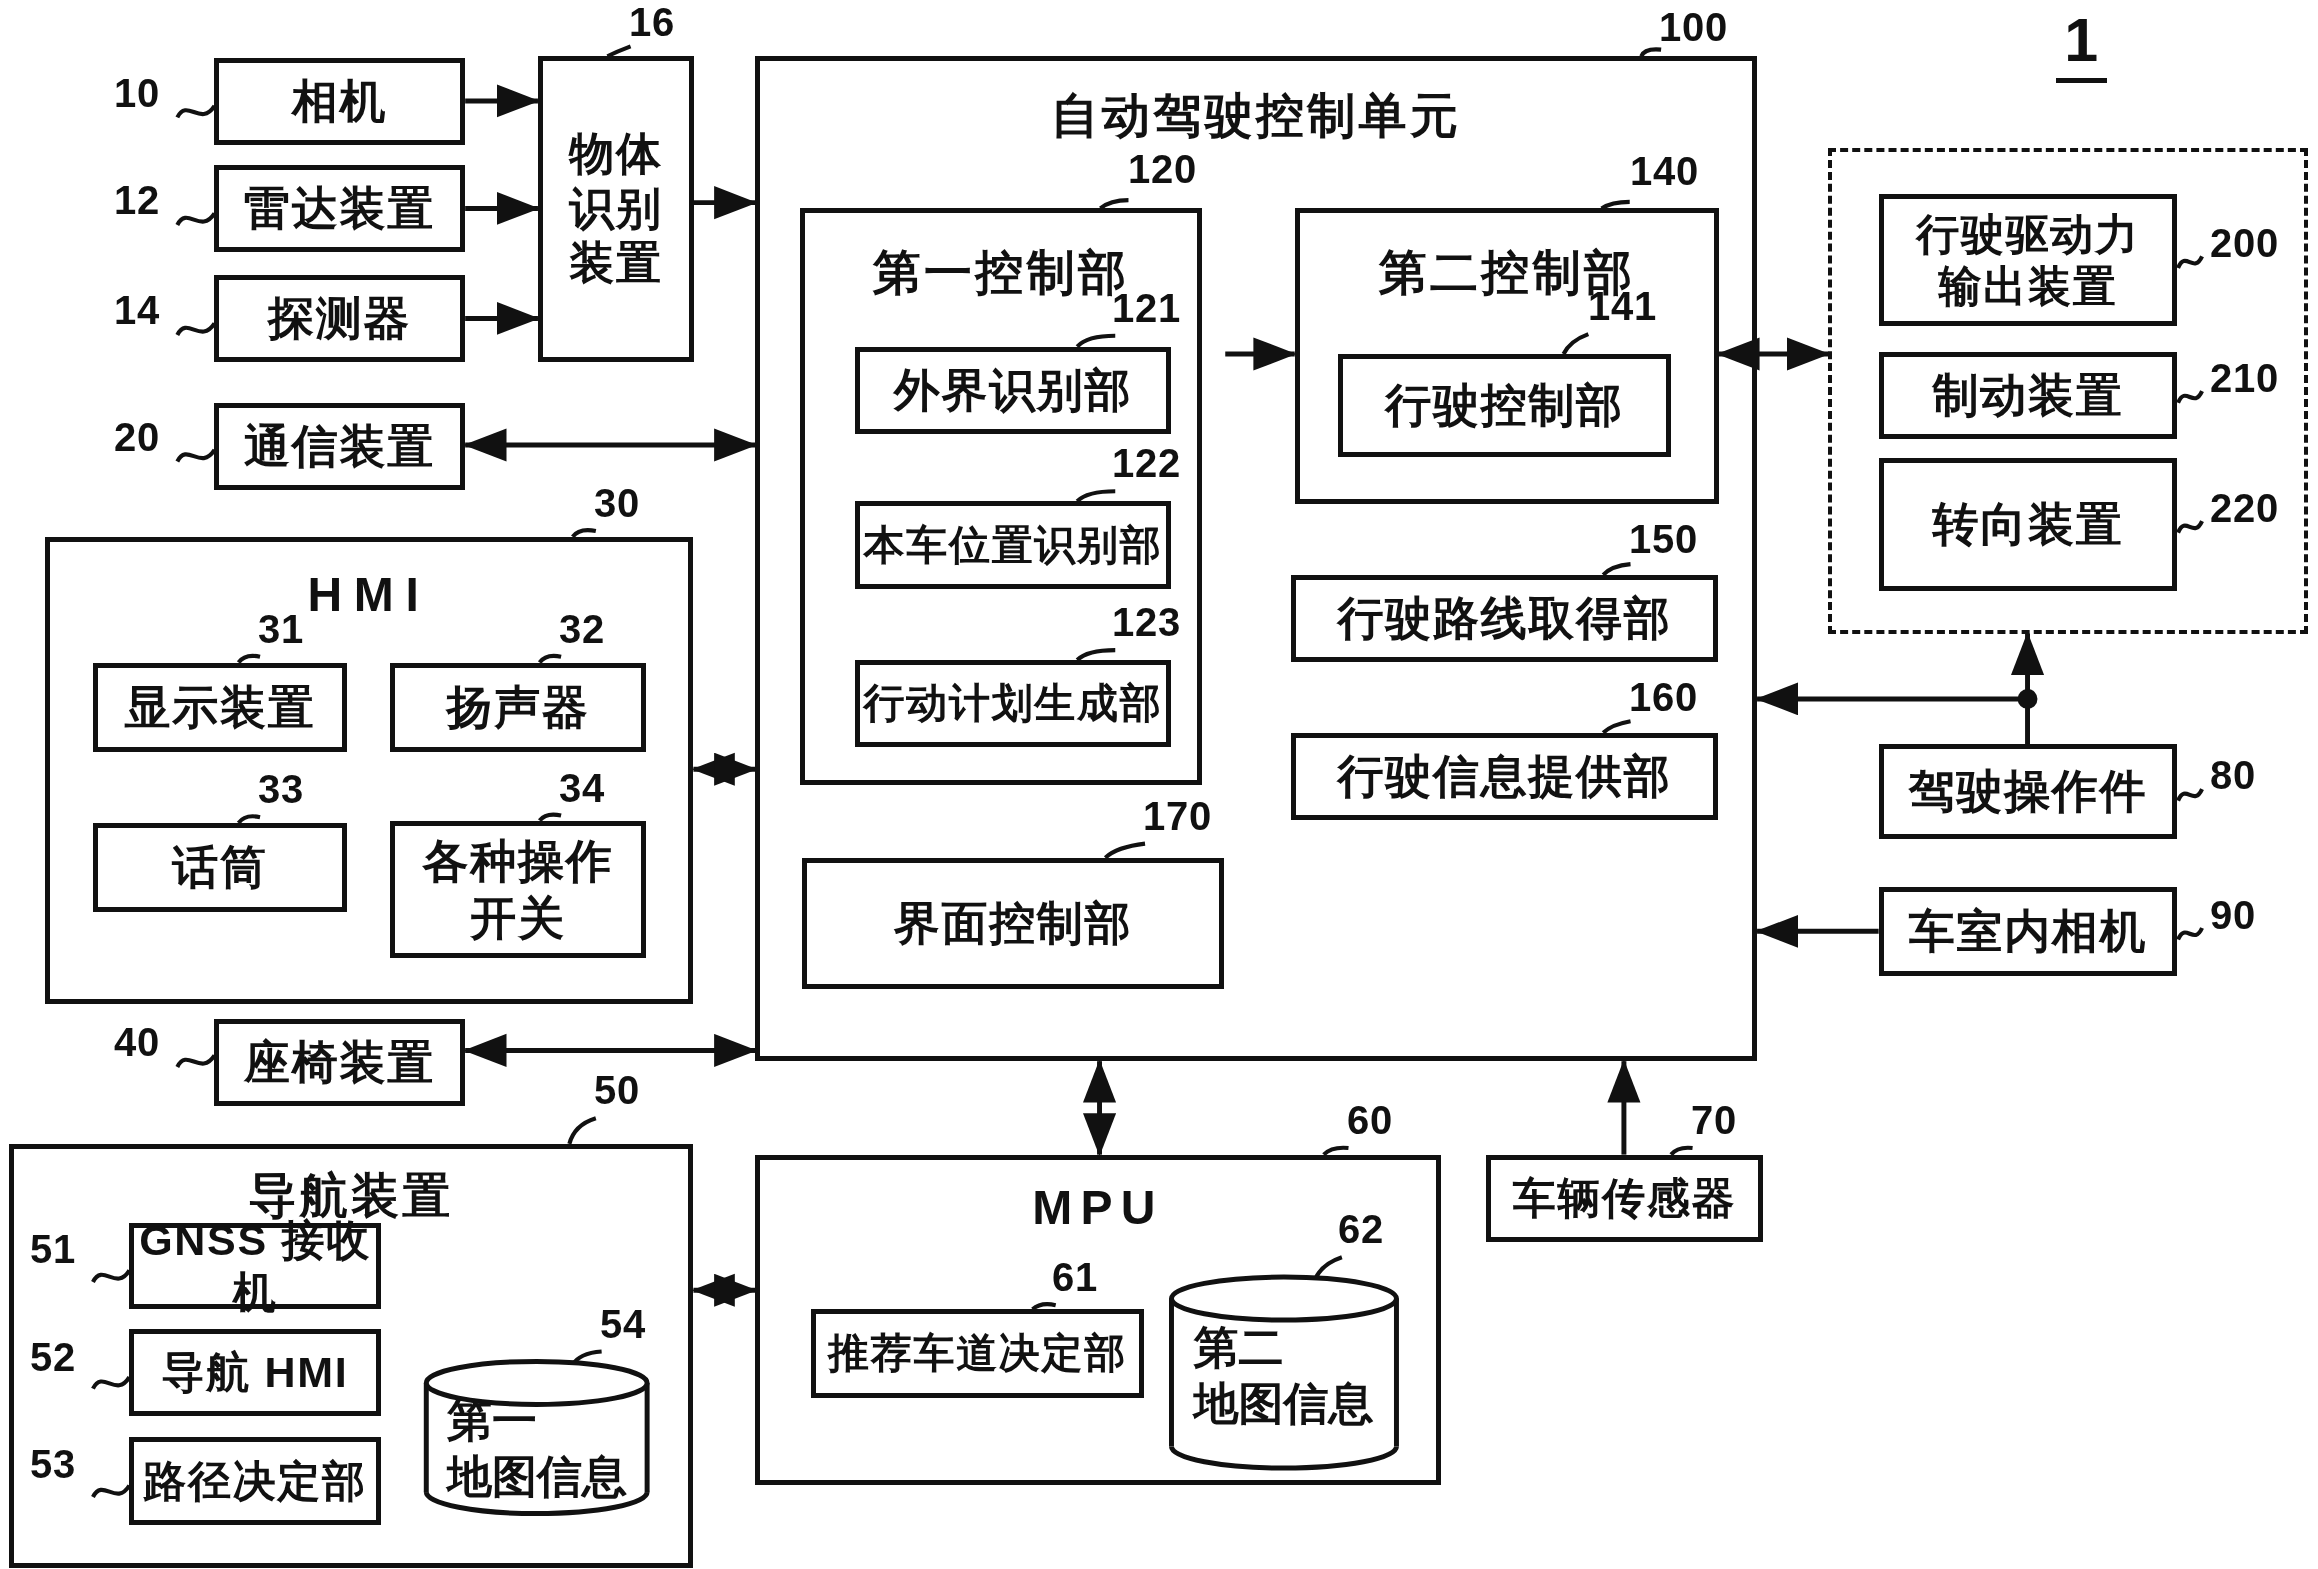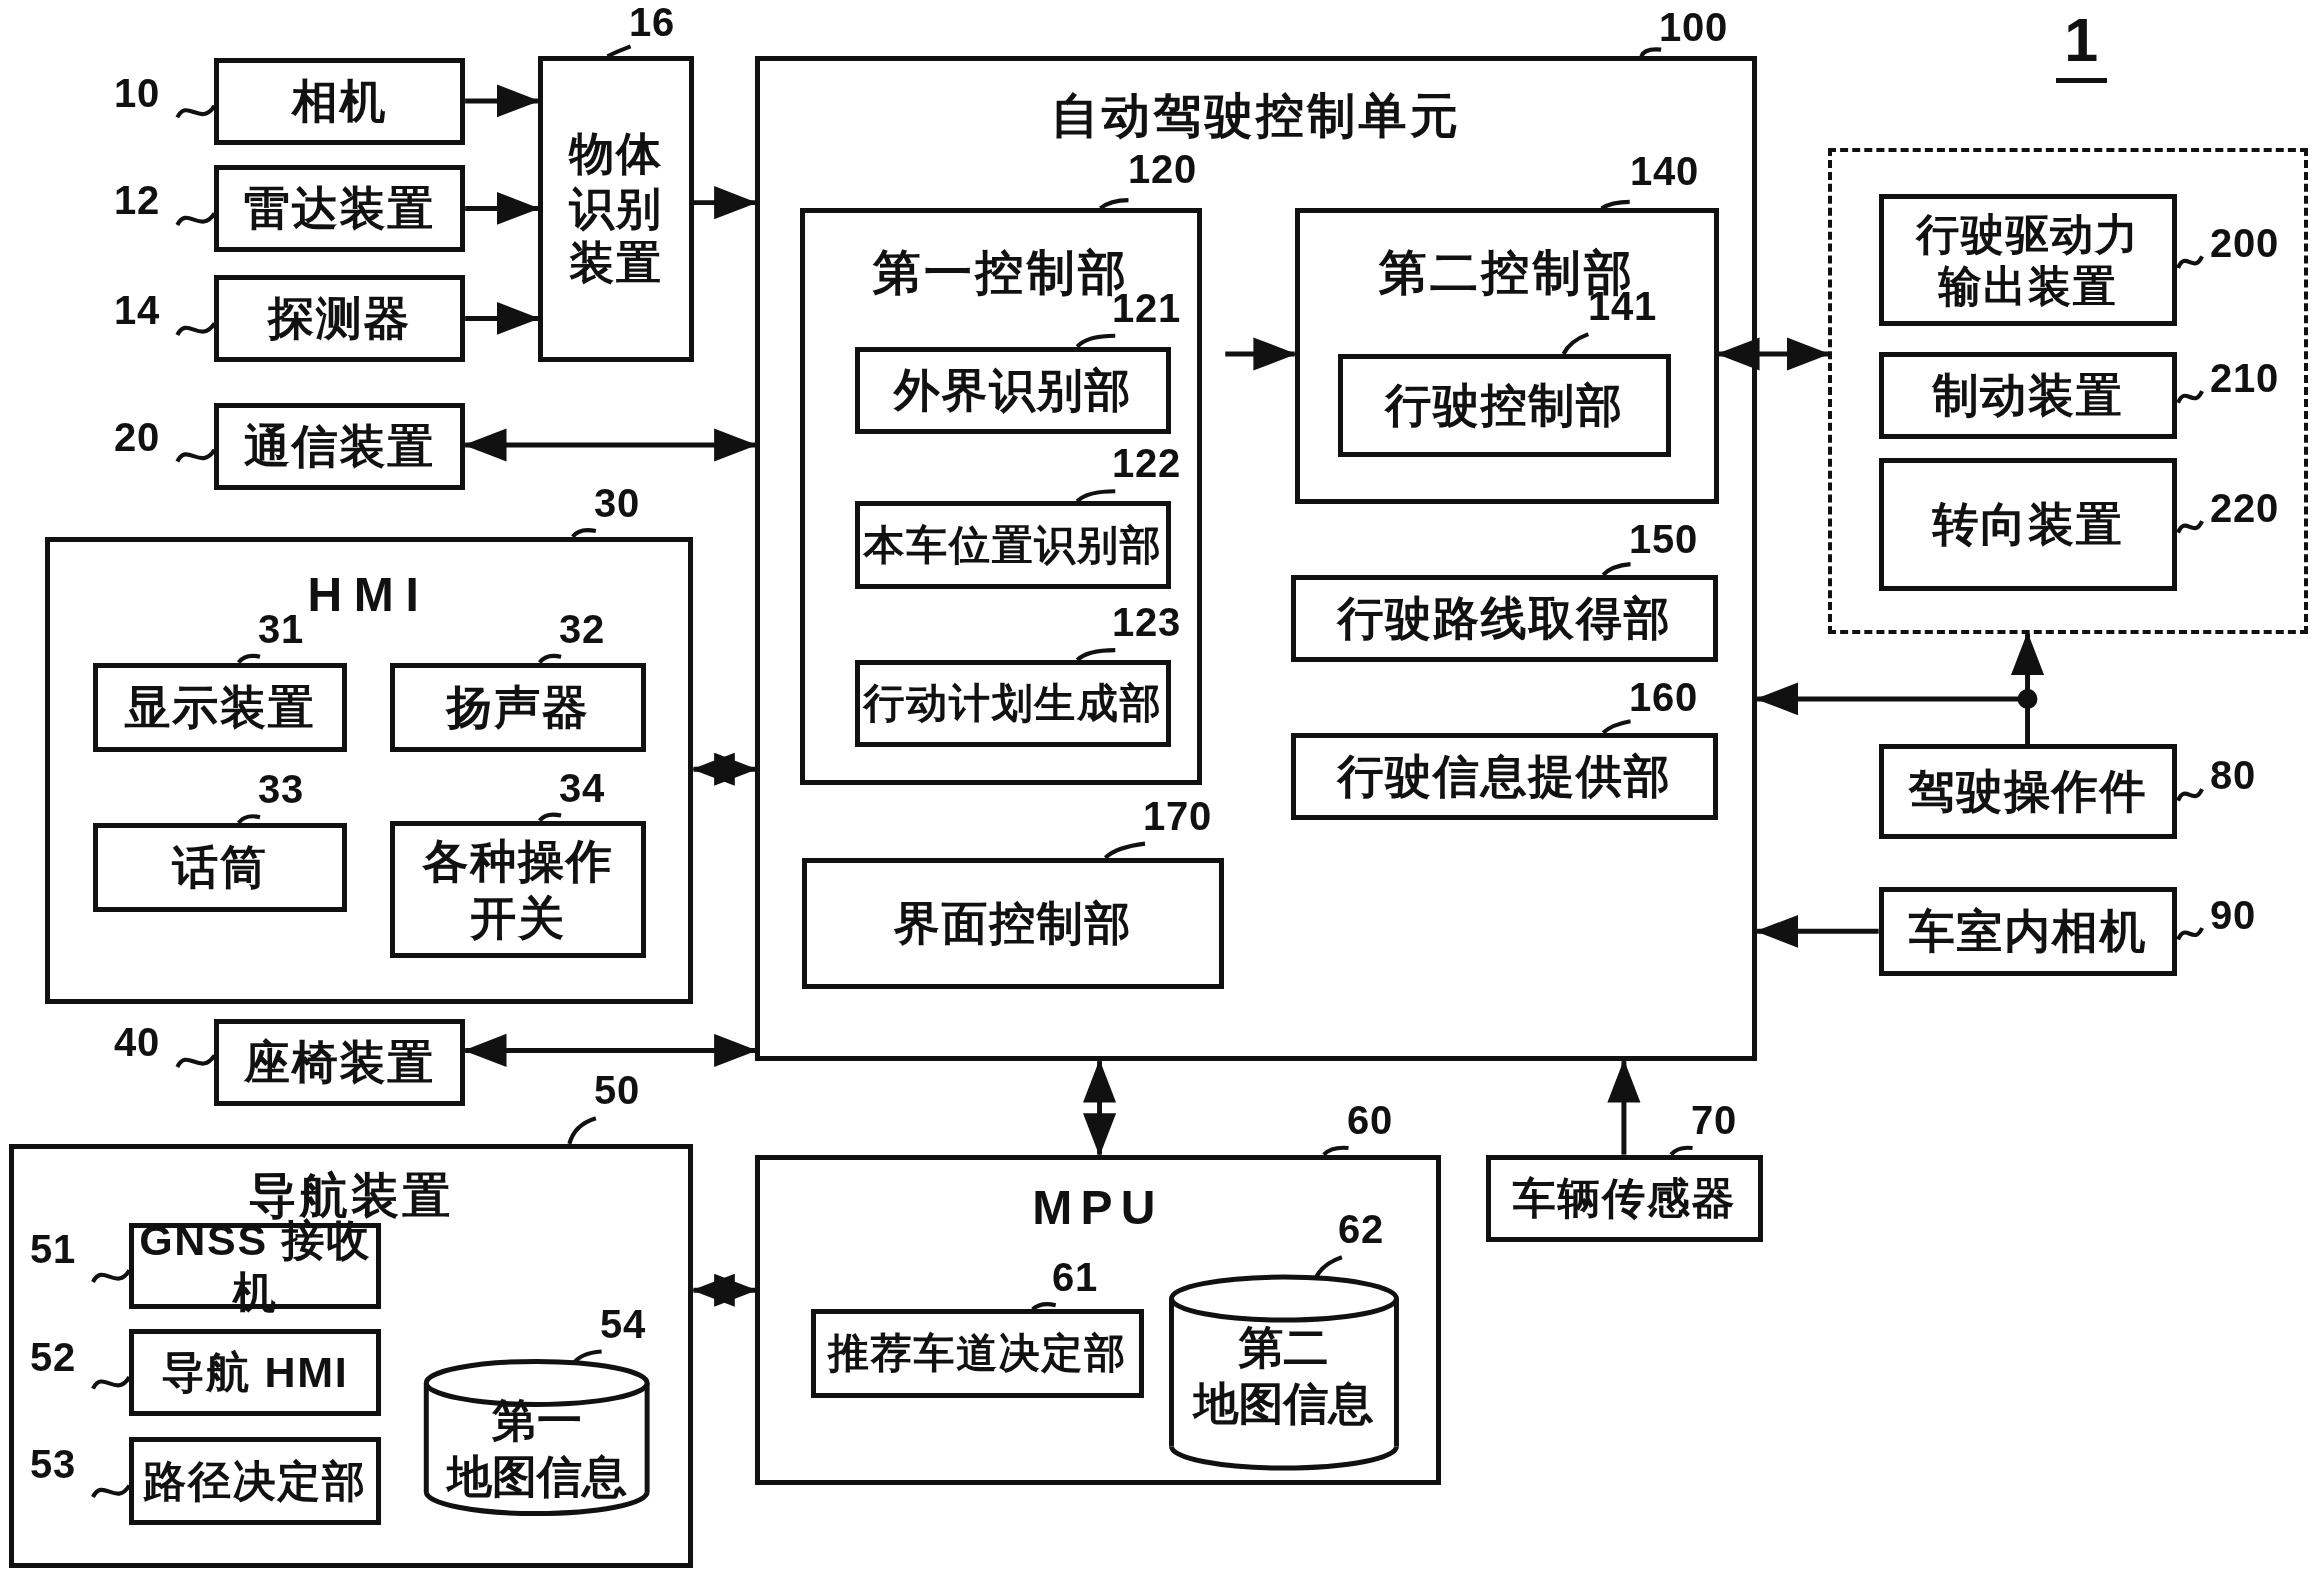--- a/index.html
+++ b/index.html
@@ -6,21 +6,21 @@
   .canvas{position:relative;width:2319px;height:1569px;background:#fff;overflow:hidden;
           font-family:"Liberation Sans","DejaVu Sans",sans-serif;color:#111;}
   .overlay{position:absolute;left:0;top:0;width:2319px;height:1569px;}
   .box{position:absolute;box-sizing:border-box;border:5px solid #111;background:#fff;
        display:flex;align-items:center;justify-content:center;text-align:center;}
   .box .bt{font-size:46px;font-weight:600;line-height:1.22;white-space:pre-line;letter-spacing:1.7px;}
   .container{background:transparent;justify-content:flex-start;align-items:flex-start;}
   .container>.title{position:absolute;left:0;right:0;text-align:center;
        font-size:48px;font-weight:600;letter-spacing:3.3px;white-space:pre-line;}
   .cylText{position:absolute;box-sizing:border-box;display:flex;align-items:center;justify-content:center;
-       text-align:center;font-size:45px;font-weight:600;line-height:1.25;white-space:pre-line;}
+       text-align:left;font-size:45px;font-weight:600;line-height:1.25;white-space:pre-line;}
   .ref{position:absolute;font-size:40px;font-weight:700;letter-spacing:0.8px;line-height:1;}
   .figref{position:absolute;font-size:61px;font-weight:700;border-bottom:5.8px solid #111;
        padding:0 8.3px 6.6px 8.3px;line-height:1;}
 </style>
 </head>
 <body>
 
 <div class="canvas">
 
   <svg class="overlay" viewBox="0 0 2803 1897" fill="none" stroke="#111" stroke-width="6">

